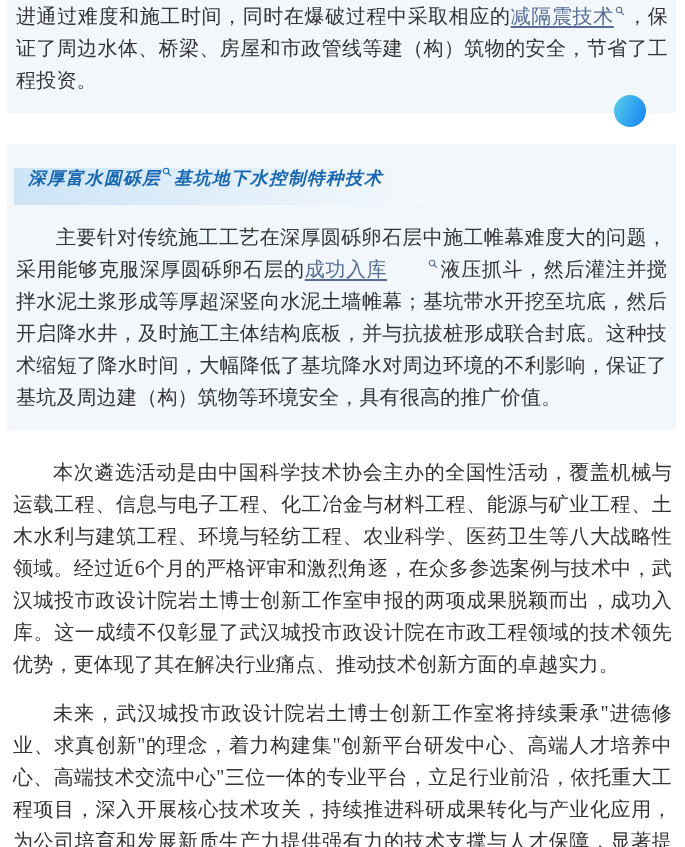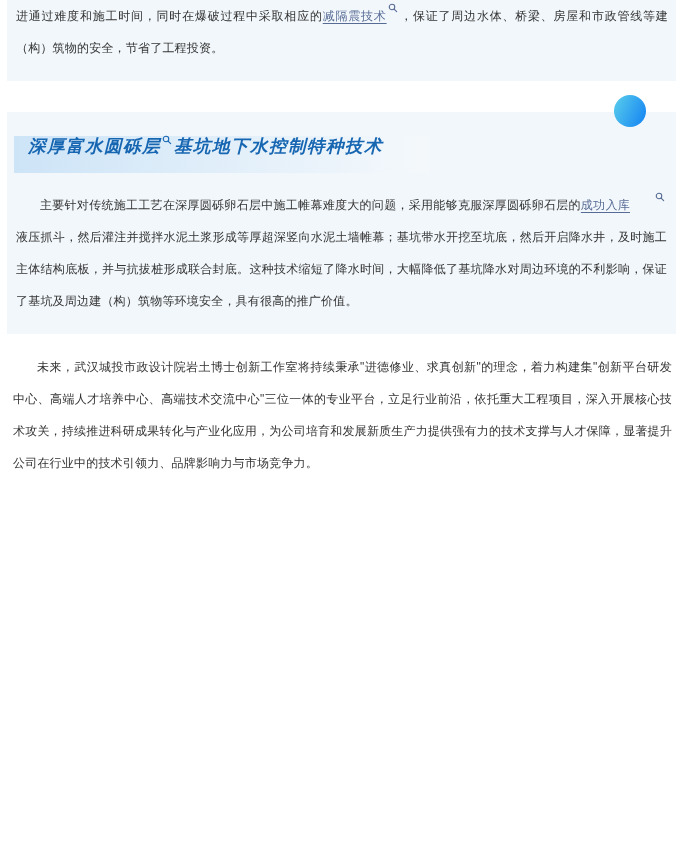--- a/index.html
+++ b/index.html
@@ -1,20 +1,20 @@
 <!DOCTYPE html>
 <html style="--panel-bg: #f2f7fb; --link: #576b95; --heading: #1766b2; --band-from: #cde4f7; --circle-from: #53c7ec; --circle-to: #1d8df2; --end-from: #2a7de9; --end-to: #32b2f7; --end-tail: #2fa9f6; --end-square: #82d8cc;"><head>
 <meta charset="utf-8">
 <style>
   html,body{margin:0;padding:0;background:#ffffff;}
   body{font-family:"Liberation Sans","DejaVu Sans",sans-serif;}
   .page{position:relative;width:685px;height:847px;margin:0 auto;background:#fff;overflow:hidden;color:#333;}
   .panel{background:var(--panel-bg,#f2f7fb);margin-left:7px;margin-right:9px;}
   .panel-intro{padding:0 8px 17px 9px;}
-  .para{font-size:12px;line-height:32px;text-align:justify;color:#333;margin:0;letter-spacing:0.2px;}
+  .para{font-size:20px;line-height:32px;text-align:justify;color:#333;margin:0;letter-spacing:0.2px;font-family:Liberation Serif, serif;}
   .indent{text-indent:2em;}
   .search-link{color:var(--link,#576b95);text-decoration:underline;text-underline-offset:3px;cursor:pointer;}
   .sup-icon{position:relative;top:-7px;display:inline-block;margin:0 2px 0 1px;line-height:0;}
   .deco-circle{position:absolute;left:614px;top:95px;width:32px;height:32px;border-radius:50%;
     background:linear-gradient(115deg,var(--circle-from,#53c7ec) 10%,var(--circle-to,#1d8df2) 85%);z-index:2;}
   .panel-tech{margin-top:31px;padding:24px 0 17px 0;position:relative;z-index:1;}
   .heading-band{margin-left:7px;width:416px;height:37px;display:flex;align-items:flex-end;
     background:linear-gradient(90deg,var(--band-from,#cde4f7) 0%,rgba(255,255,255,0.12) 96%);}
   .heading{font-size:17.5px;font-weight:bold;font-style:italic;color:var(--heading,#1766b2);
     padding-left:14px;letter-spacing:1.5px;white-space:nowrap;}
@@ -51,16 +51,17 @@
               <circle cx="4.8" cy="4.8" r="3.3" fill="none" stroke="currentColor" stroke-width="1.3"></circle>
               <line x1="7.3" y1="7.3" x2="10.4" y2="10.4" stroke="currentColor" stroke-width="1.3" stroke-linecap="round"></line>
             </svg></span><span>基坑地下水控制特种技术</span></h2>
     </div>
     <p class="para indent"><span>主要针对传统施工工艺在深厚圆砾卵石层中施工帷幕难度大的问题，采用能够克服深厚圆砾卵石层的</span><a class="search-link"><span>成功入库</span><span class="sup-icon"><svg width="10" height="10" viewBox="0 0 12 12">
               <circle cx="4.8" cy="4.8" r="3.3" fill="none" stroke="currentColor" stroke-width="1.3"></circle>
               <line x1="7.3" y1="7.3" x2="10.4" y2="10.4" stroke="currentColor" stroke-width="1.3" stroke-linecap="round"></line>
             </svg></span></a><span>液压抓斗，然后灌注并搅拌水泥土浆形成等厚超深竖向水泥土墙帷幕；基坑带水开挖至坑底，然后开启降水井，及时施工主体结构底板，并与抗拔桩形成联合封底。这种技术缩短了降水时间，大幅降低了基坑降水对周边环境的不利影响，保证了基坑及周边建（构）筑物等环境安全，具有很高的推广价值。</span></p>
   </section>
 
+  <p class="para indent white-para">本次遴选活动是由中国科学技术协会主办的全国性活动，覆盖机械与运载工程、信息与电子工程、化工冶金与材料工程、能源与矿业工程、土木水利与建筑工程、环境与轻纺工程、农业科学、医药卫生等八大战略性领域。经过近6个月的严格评审和激烈角逐，在众多参选案例与技术中，武汉城投市政设计院岩土博士创新工作室申报的两项成果脱颖而出，成功入库。这一成绩不仅彰显了武汉城投市政设计院在市政工程领域的技术领先优势，更体现了其在解决行业痛点、推动技术创新方面的卓越实力。</p>
   <p class="para indent white-para second">未来，武汉城投市政设计院岩土博士创新工作室将持续秉承"进德修业、求真创新"的理念，着力构建集"创新平台研发中心、高端人才培养中心、高端技术交流中心"三位一体的专业平台，立足行业前沿，依托重大工程项目，深入开展核心技术攻关，持续推进科研成果转化与产业化应用，为公司培育和发展新质生产力提供强有力的技术支撑与人才保障，显著提升公司在行业中的技术引领力、品牌影响力与市场竞争力。</p>
 
 
 </div>
 
 </body></html>

